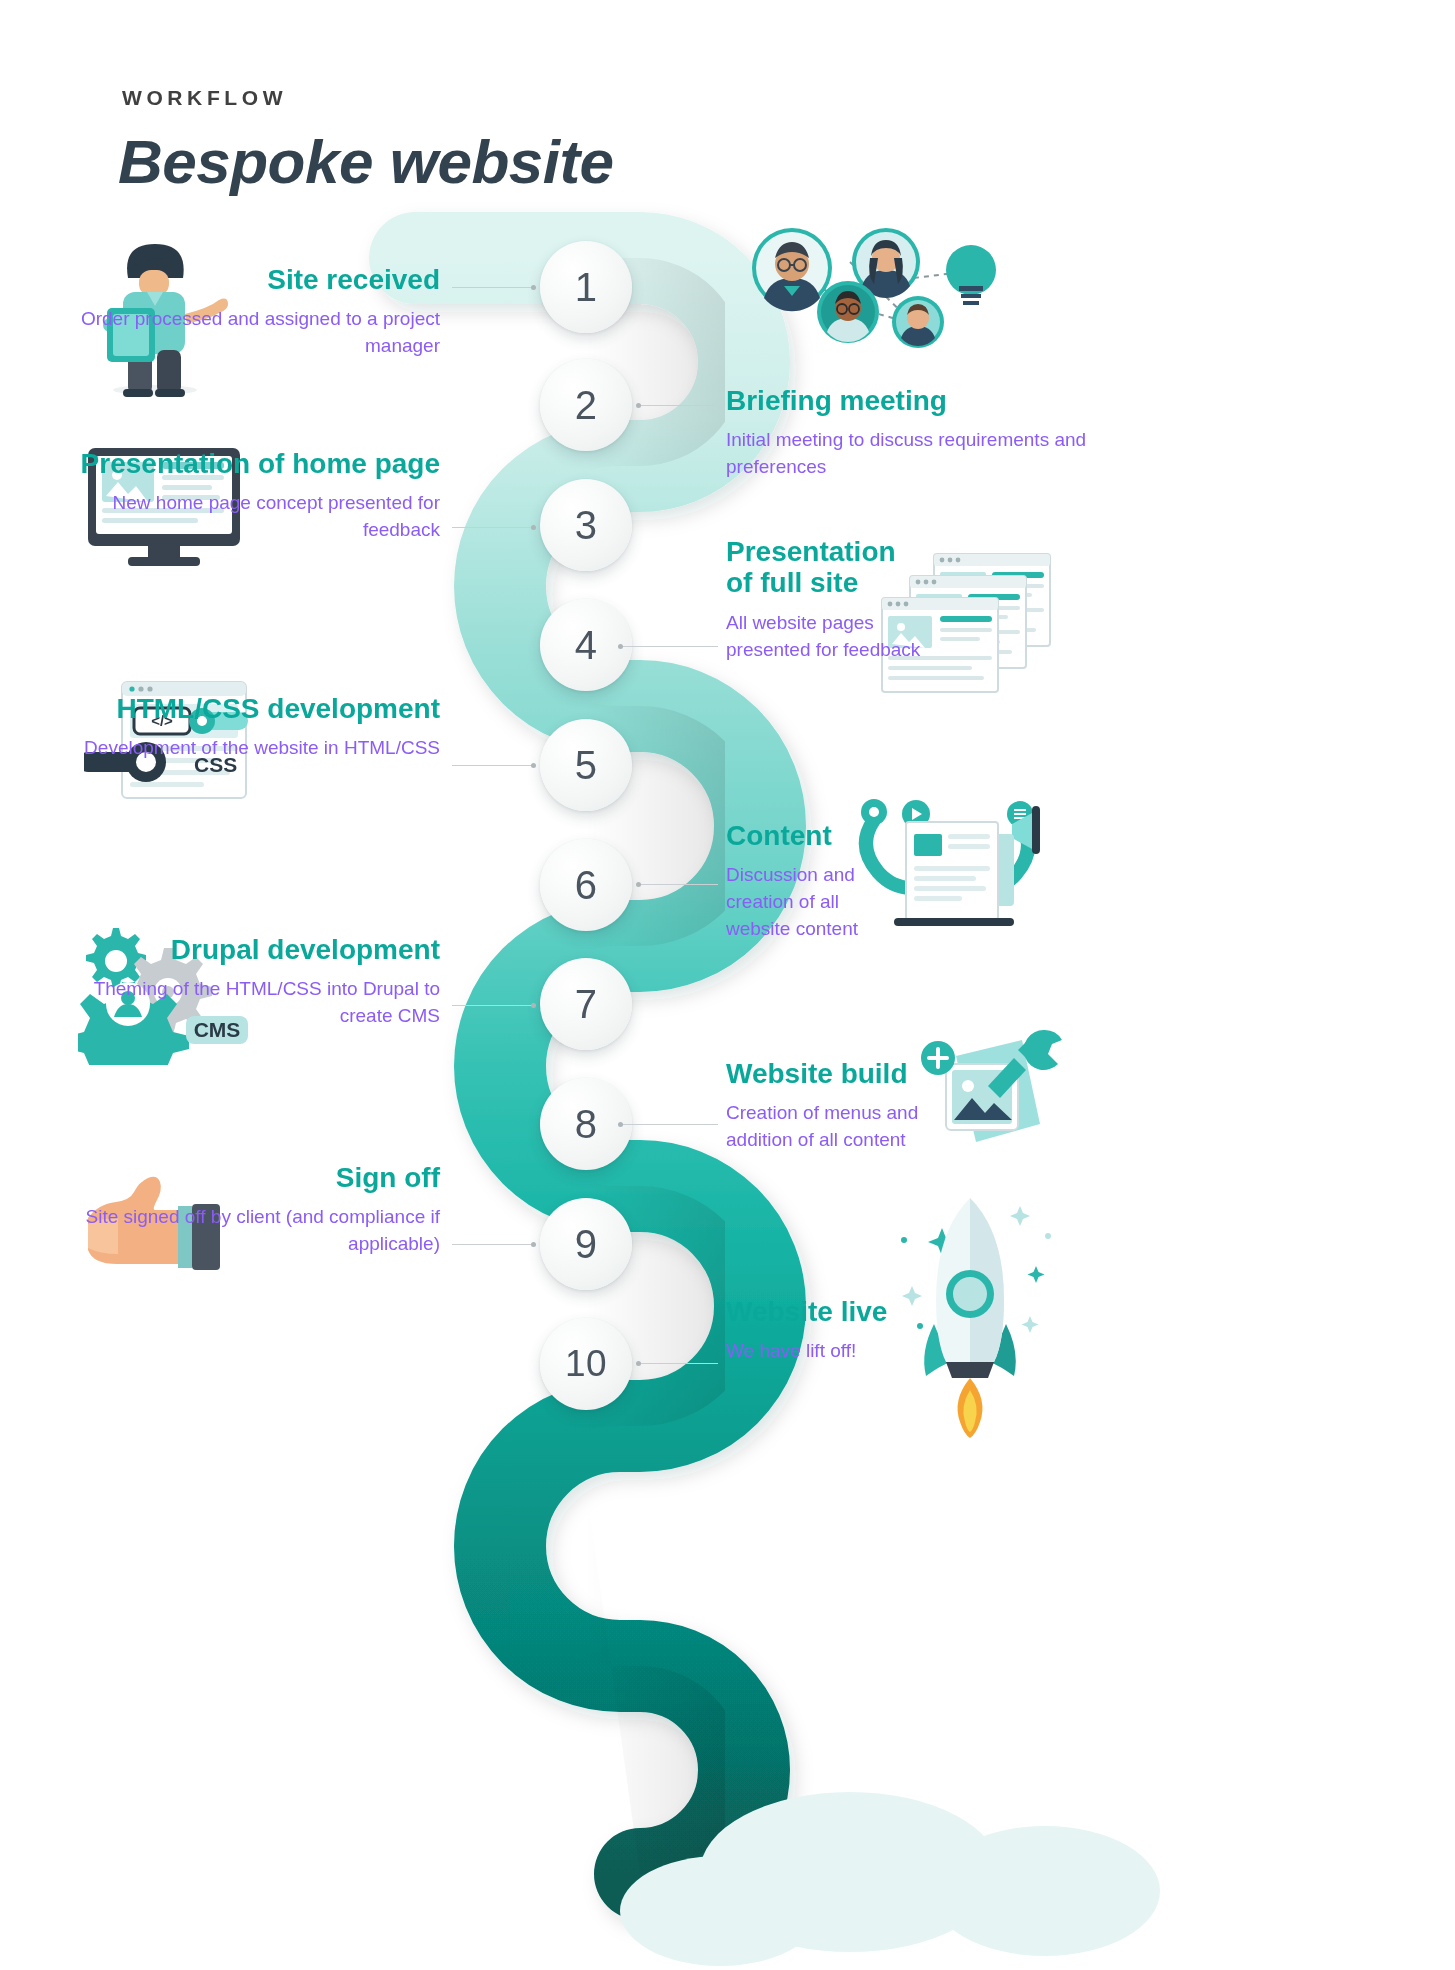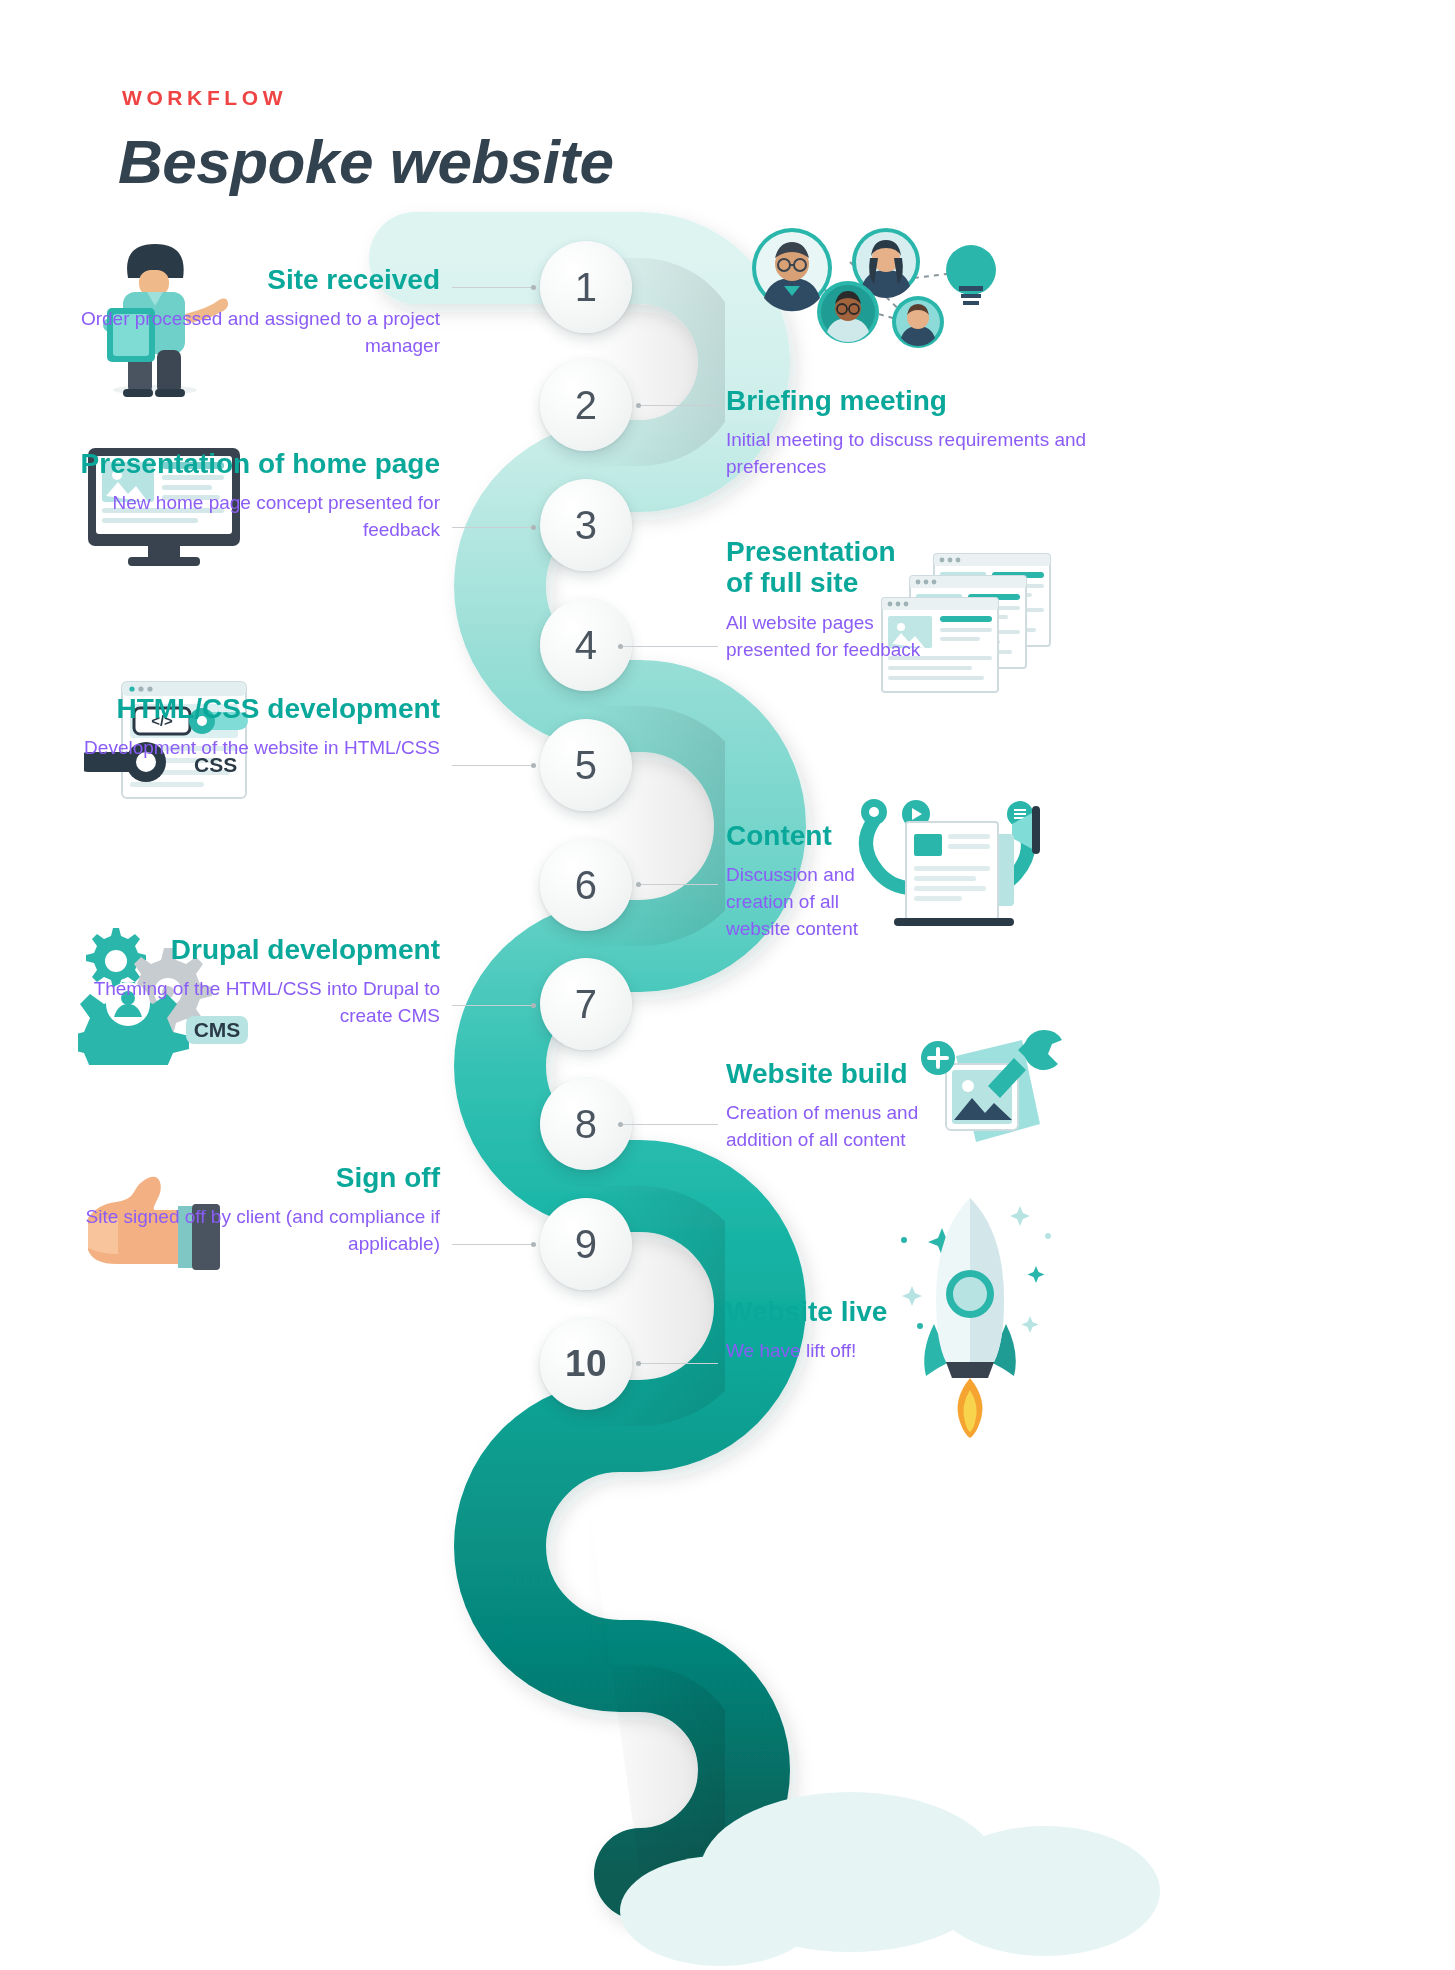--- a/index.html
+++ b/index.html
@@ -8,42 +8,42 @@
     background: #ffffff;
     font-family: "Liberation Sans", sans-serif;
     overflow: hidden;
   }
   #root { position: relative; width: 1455px; height: 1970px; background:#fff; }
 
   
   .kicker {
     position: absolute; left: 122px; top: 86px;
     font-size: 21px; font-weight: 700; letter-spacing: 4.6px;
-    color: #ef4444;
+    color: #404040;
   }
   .title {
     position: absolute; left: 118px; top: 126px;
     font-size: 62px; font-weight: 700; letter-spacing: -0.5px;
     color: #33424f;
     font-style: italic;
   }
 
   
   #ribbon { position: absolute; left: 0; top: 0; width: 1455px; height: 1970px; }
 
   
   .node {
     position: absolute; width: 92px; height: 92px; border-radius: 50%;
     background: radial-gradient(circle at 35% 30%, #ffffff 0%, #f4f6f6 60%, #e9ecec 100%);
     box-shadow: 0 6px 14px rgba(40,60,70,0.16), 0 1px 3px rgba(40,60,70,0.10);
     display: flex; align-items: center; justify-content: center;
     font-size: 40px; font-weight: 400; color: #4a5560;
     letter-spacing: 0.5px;
   }
-  .node.wide { font-size: 37px; font-weight: bold; }
+  .node.wide { font-size: 37px; }
 
   
   .blk { position: absolute; }
   .blk h3 {
     font-size: 28px; font-weight: 700; color: #0aa89a;
     line-height: 1.12; margin-bottom: 11px;
   }
   .blk p {
     font-size: 19px; font-weight: 400; color: #8b5cf6; line-height: 1.42;
   }

